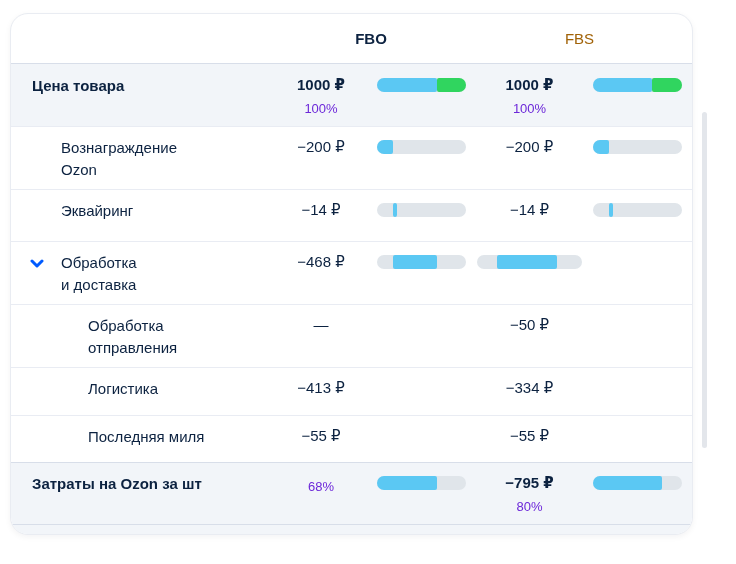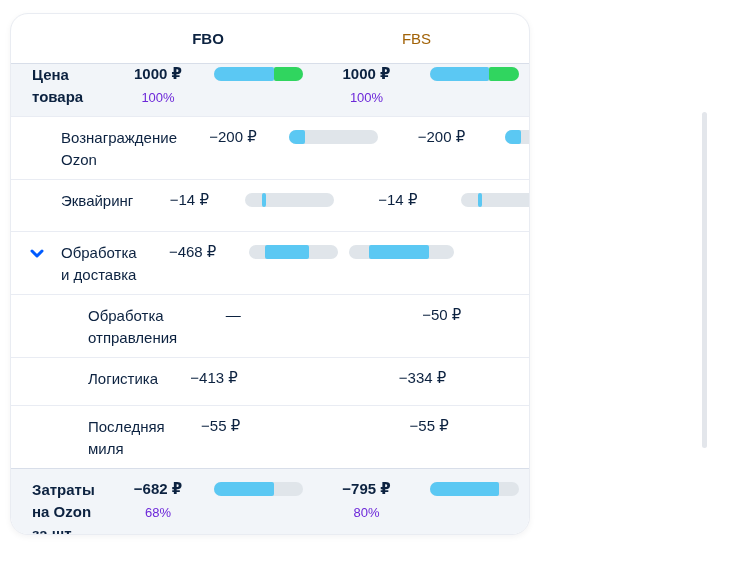--- a/index.html
+++ b/index.html
@@ -1,17 +1,17 @@
 <!DOCTYPE html>
 <html><head>
 <meta charset="utf-8">
 <style>
   html,body{margin:0;padding:0;background:#ffffff;width:736px;height:564px;
     font-family:"Liberation Sans","DejaVu Sans",sans-serif;position:relative;overflow:hidden;}
-  .card{position:absolute;left:10px;top:13px;width:520px;height:522px;background:#ffffff;
+  .card{position:absolute;left:10px;top:13px;width:683px;height:522px;background:#ffffff;
     border:1px solid #e9ecf2;border-radius:18px;box-shadow:0 2px 6px rgba(16,24,40,.05);
     overflow:hidden;box-sizing:border-box;}
   .grid{display:grid;grid-template-columns:1fr 90px 89px 105px 89px;column-gap:11px;
     padding-right:10px;box-sizing:border-box;}
   .header{height:49px;align-items:center;}
   .hcol{grid-column:2 / span 2;text-align:center;font-size:15px;font-weight:700;color:#0c2240;}
   .hcol2{grid-column:4 / span 2;text-align:center;font-size:15px;font-weight:400;color:#a16207;}
   .row{border-top:1px solid #e9ecf3;padding:10px 10px 8px 0;align-items:start;}
   .row.major{border-top-color:#d8dee9;background:#f2f5f9;}
   .row.major .money,.row.major .lab{font-weight:700;}
@@ -19,21 +19,21 @@
     padding-left:21px;padding-top:0;}
   .l2 .lab{padding-left:50px;}
   .l3 .lab{padding-left:77px;}
   .amt{text-align:center;}
   .money{font-size:15px;line-height:20px;color:#0c2240;}
   .pct{font-size:13px;line-height:19px;color:#6d28d9;margin-top:4px;}
   .bar-cell{padding-top:3px;}
   .track{position:relative;height:14px;border-radius:7px;background:#e0e5ea;overflow:hidden;}
   .seg{position:absolute;top:0;height:100%;border-radius:2px;}
   .chev{position:absolute;left:19px;top:7px;width:14px;height:9px;}
-  .r-price{min-height:51px;padding-top:0;}
+  .r-price{min-height:51px;padding-top:11px;}
   .r-commission{min-height:58px;}
   .r-acquiring{min-height:52px;}
   .r-processing{min-height:53px;}
   .r-shipment{min-height:56px;}
   .r-logistics{min-height:48px;}
   .r-lastmile{min-height:47px;}
   .r-costs{min-height:53px;}
   .r-accrual{min-height:55px;border-top-color:#dce1ea;}
   .scrollthumb{position:absolute;left:702px;top:112px;width:5px;height:336px;
     background:#e3e6eb;border-radius:3px;}
@@ -166,21 +166,20 @@
     <div class="bar-cell"></div>
     <div class="amt">
         <div class="money">−55 ₽</div>
       </div>
     <div class="bar-cell"></div>
   </div>
 
   <div class="grid row major r-costs">
     <div class="lab">Затраты на Ozon за шт</div>
     <div class="amt">
-      <div class="money">−682 ₽</div>
       <div class="pct">68%</div>
     </div>
     <div class="bar-cell">
         <div class="track">
           <div class="seg" style="left: 0%; width: 67.5%; background: rgb(91, 200, 243);"></div>
         </div>
       </div>
     <div class="amt">
       <div class="money">−795 ₽</div>
       <div class="pct">80%</div>

